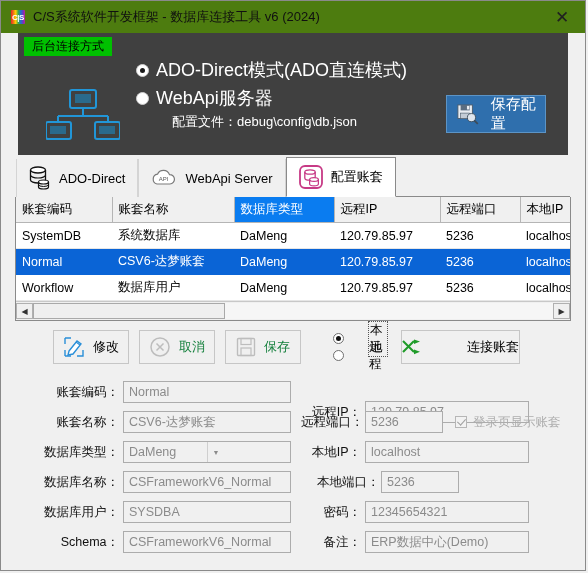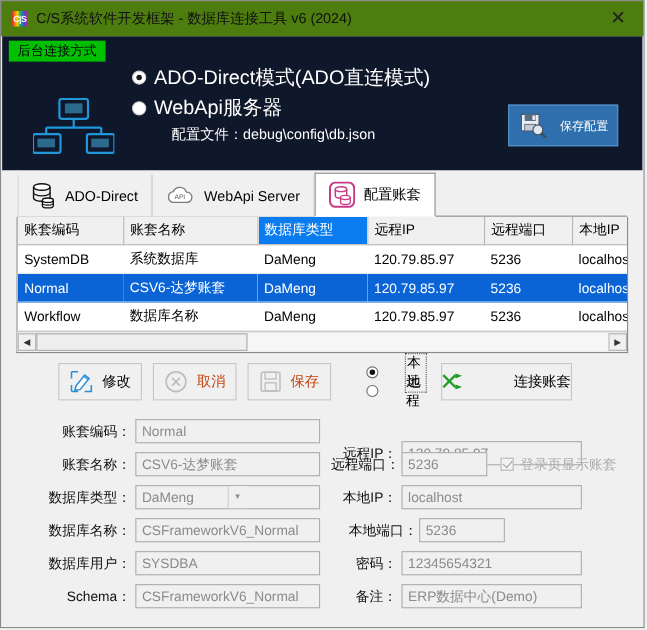--- a/index.html
+++ b/index.html
@@ -26,22 +26,22 @@
     border-radius:1px;
   }
   .title-text{font-size:13px;color:#101010;white-space:nowrap;}
   .close-btn{
     position:absolute;right:0;top:0;width:46px;height:32px;
     display:flex;align-items:center;justify-content:center;
     font-size:17px;color:#202020;cursor:default;
   }
   
   .dark-panel{
-    flex:0 0 auto;height:122px;background:#0f172a;position:relative;
-    margin:0 1px;
+    flex:0 0 auto;height:122px;background:#404040;position:relative;
+    margin:0 17px;
   }
   .badge{
     position:absolute;left:6px;top:4px;background:#00c000;color:#000;
     font-size:12px;padding:2px 8px 3px 8px;line-height:14px;font-weight:500;
   }
   .net-icon{position:absolute;left:28px;top:56px;width:74px;height:52px;}
   .radio-area{position:absolute;left:118px;top:26px;}
   .rrow{display:flex;align-items:center;margin-bottom:2px;height:22px;}
   .radio{
     width:13px;height:13px;border-radius:50%;border:1px solid #cfcfcf;
@@ -58,21 +58,21 @@
   .rlabel.green{color:#27d327;}
   .rlabel.orange{color:#ff9a20;}
   .sub-row{display:flex;align-items:center;margin-left:26px;height:20px;}
   .sub-gap{width:44px;}
   .cfgfile{color:#ffffff;font-size:13px;margin-left:36px;margin-top:4px;white-space:nowrap;}
   .save-cfg{
     position:absolute;right:22px;top:62px;width:100px;height:38px;
     background:#2f6fad;border:1px solid #5c94c6;display:flex;align-items:center;
     justify-content:flex-start;padding-left:10px;box-sizing:border-box;cursor:default;
   }
-  .save-cfg .lbl{color:#ffffff;font-size:11px;margin-left:12px;}
+  .save-cfg .lbl{color:#ffffff;font-size:15px;margin-left:12px;}
   
   .tabstrip{
     flex:0 0 auto;height:42px;background:#f0f0f0;margin:0 1px;
     display:flex;align-items:flex-end;padding-left:14px;position:relative;
   }
   .tabstrip::after{
     content:"";position:absolute;left:14px;right:14px;bottom:0;height:1px;background:#8a8a8a;
   }
   .tab{
     height:38px;display:flex;align-items:center;padding:0 12px;
@@ -116,21 +116,21 @@
   .toolbar{
     flex:0 0 auto;height:52px;display:flex;align-items:center;padding-left:38px;
     margin:0 14px;position:relative;
   }
   .tbtn{
     height:34px;min-width:76px;border:1px solid #c6c6c6;background:#f0f0f0;
     display:flex;align-items:center;justify-content:center;margin-right:10px;
     box-sizing:border-box;cursor:default;font-size:13px;
   }
   .tbtn .tl{margin-left:8px;}
-  .tbtn.dis{color:#c2410c;}
+  .tbtn.dis{color:#15803d;}
   .lr-radios{margin-left:22px;width:54px;}
   .lr-row{display:flex;align-items:center;height:17px;gap:20px;}
   .lr-radio{
     width:11px;height:11px;border-radius:50%;border:1px solid #6f6f6f;background:#fff;
     flex:0 0 auto;margin-right:5px;box-sizing:border-box;position:relative;
   }
   .lr-radio.on::after{
     content:"";position:absolute;left:2px;top:2px;width:5px;height:5px;border-radius:50%;background:#111;
   }
   .lr-lbl{font-size:12.5px;}
@@ -289,21 +289,21 @@
         <tr class="selrow">
           <td>Normal</td>
           <td>CSV6-达梦账套</td>
           <td>DaMeng</td>
           <td>120.79.85.97</td>
           <td>5236</td>
           <td>localhost</td>
         </tr>
         <tr>
           <td>Workflow</td>
-          <td>数据库名称</td>
+          <td>数据库用户</td>
           <td>DaMeng</td>
           <td>120.79.85.97</td>
           <td>5236</td>
           <td>localhost</td>
         </tr>
       </tbody>
     </table>
     <div class="hscroll">
       <div class="hs-arrow">◀</div>
       <div class="hs-track">

